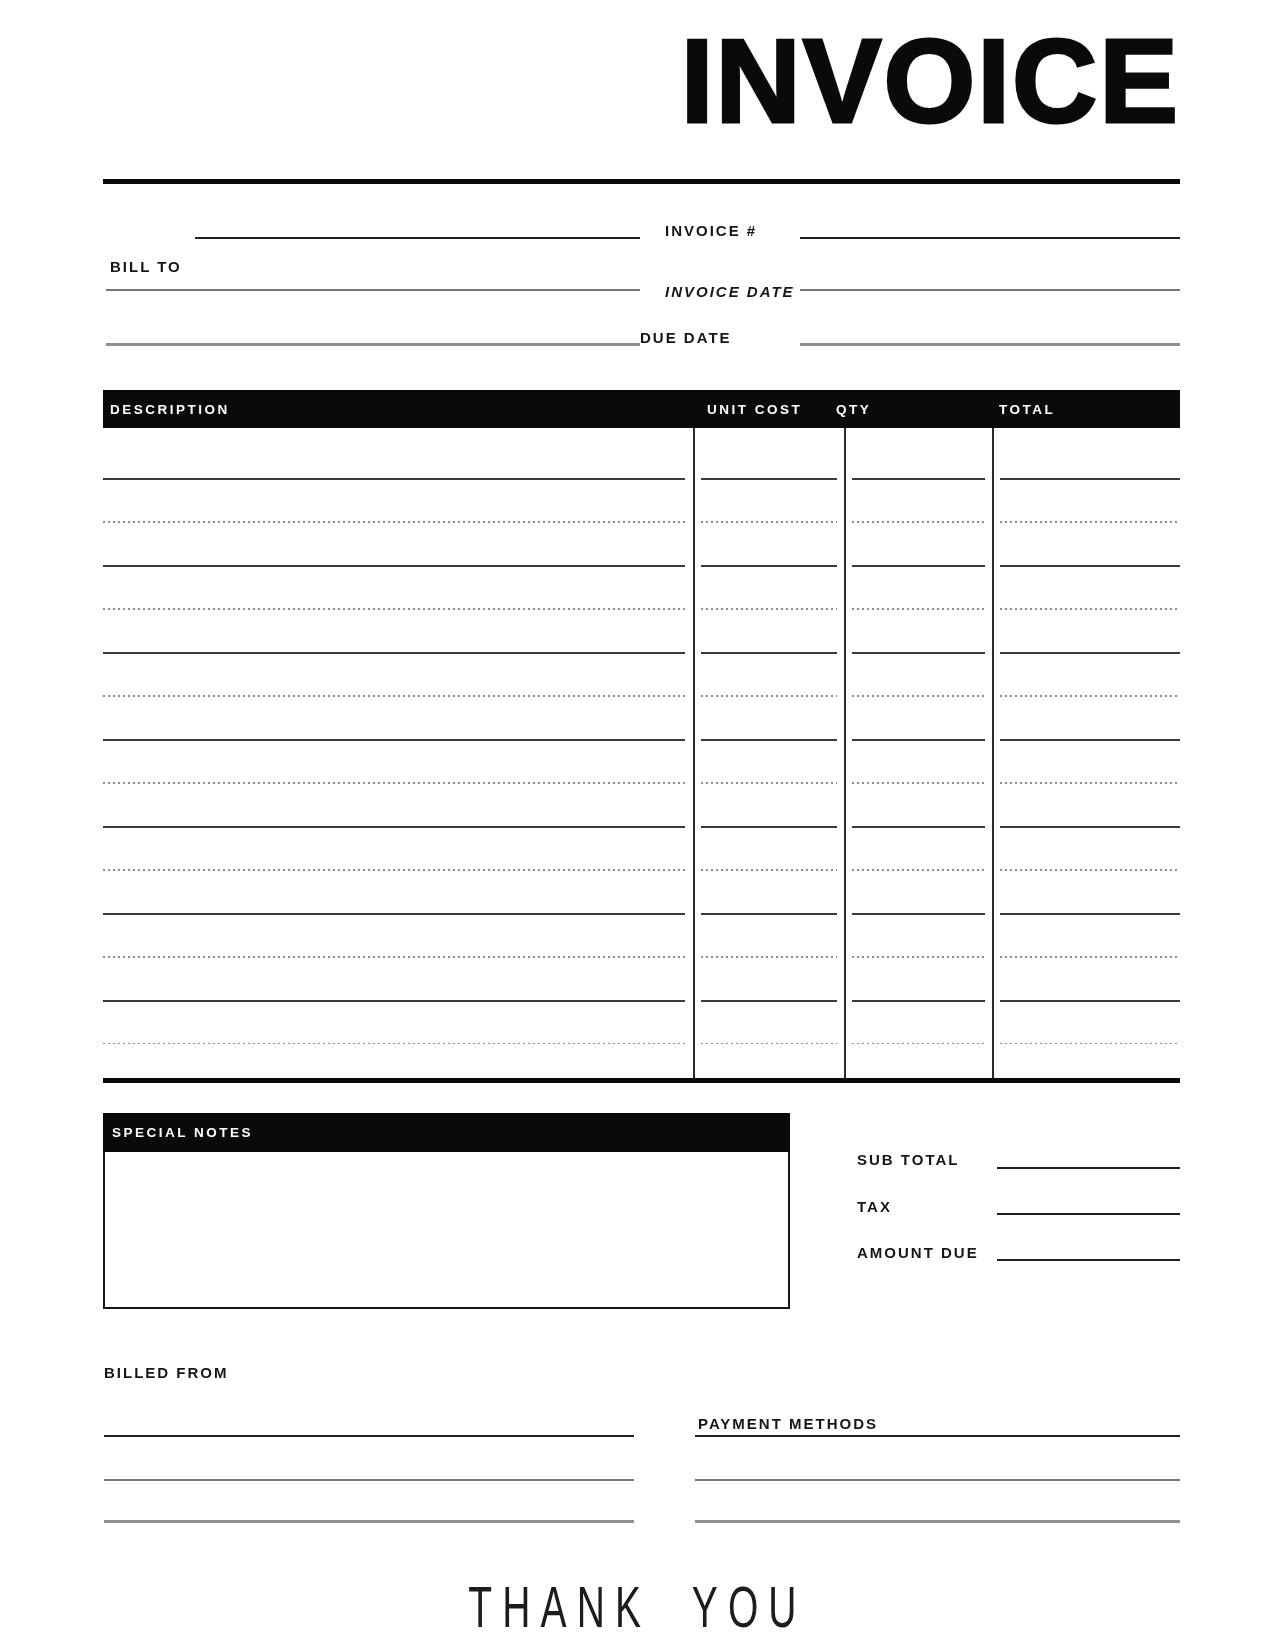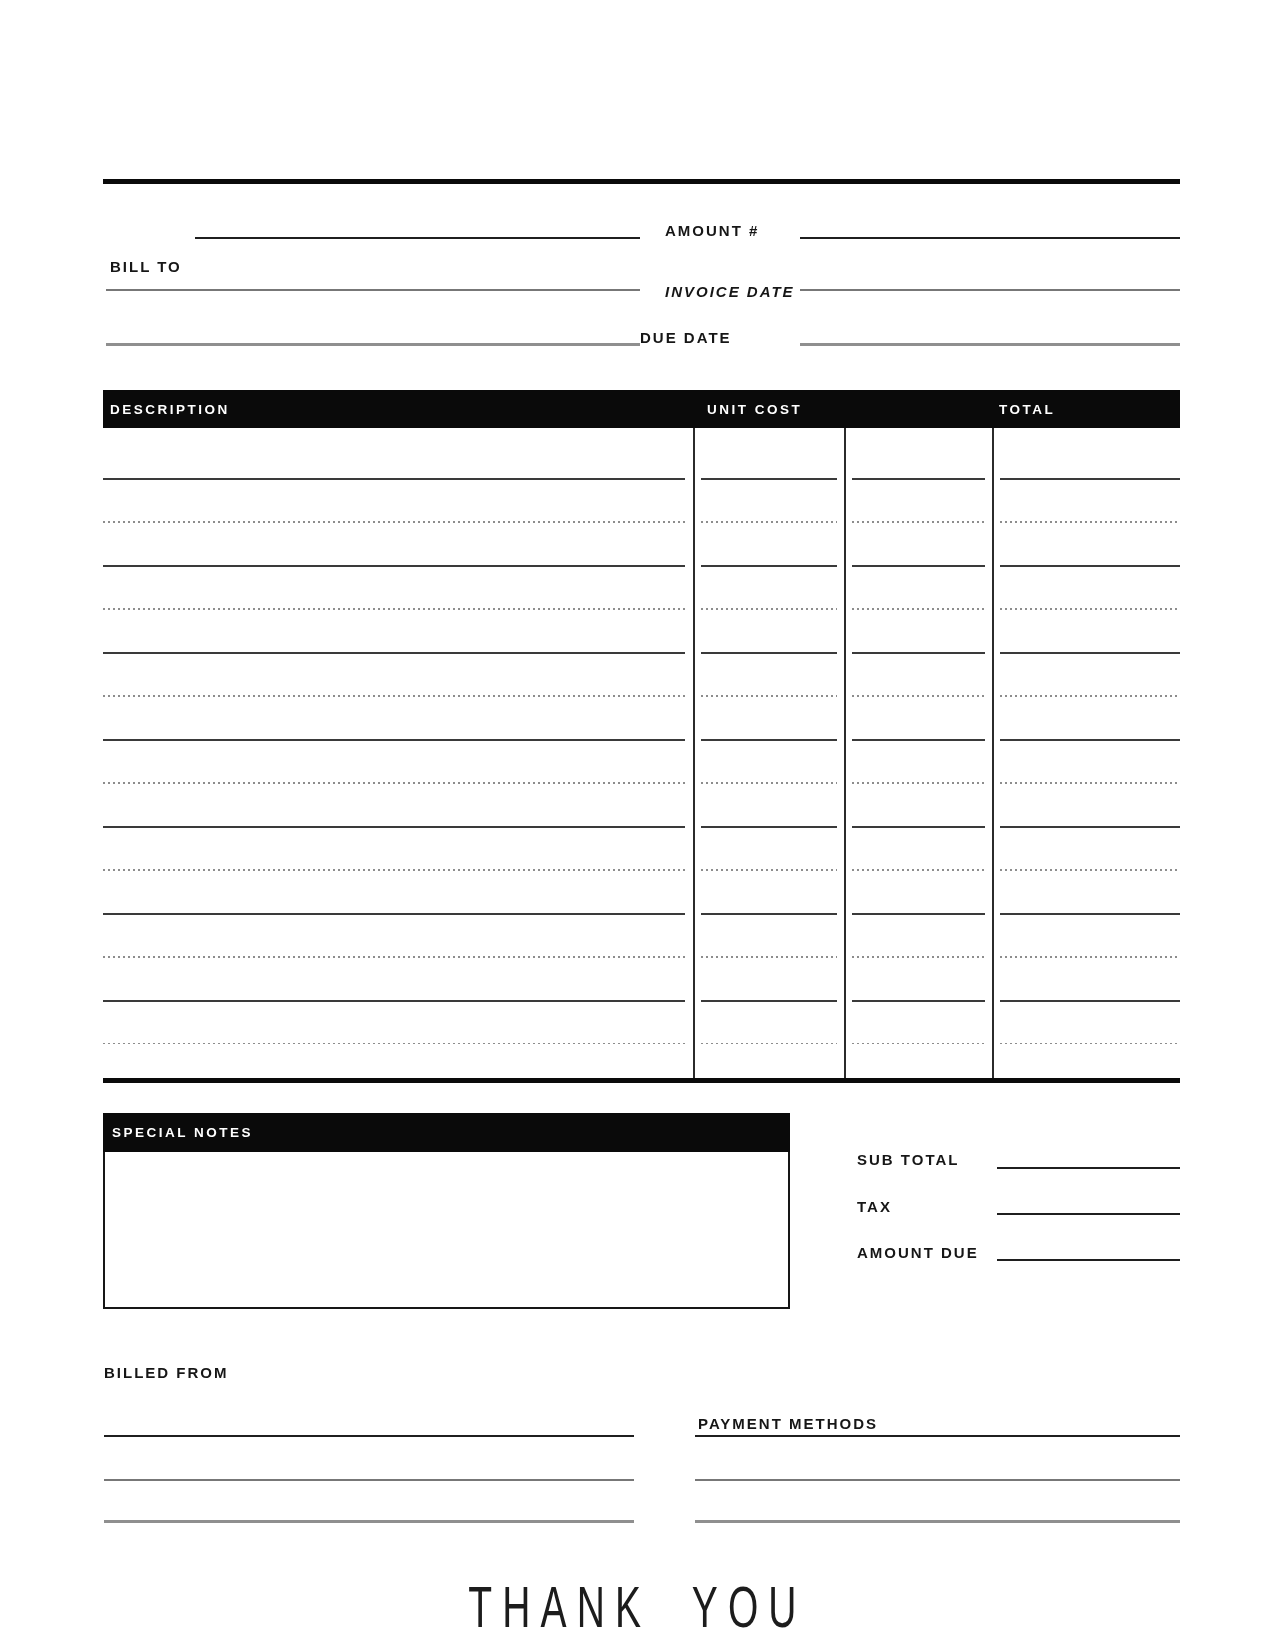--- a/index.html
+++ b/index.html
@@ -43,40 +43,41 @@
   
   .thanks{position:absolute;left:0;right:0;top:1575px;text-align:center;font-size:50px;
           font-weight:400;color:#1c1c1c;letter-spacing:13px;word-spacing:26px;
           transform:scale(0.78,1.16);transform-origin:50% 20%;white-space:nowrap;}
 </style>
 </head>
 <body>
 
 <div class="page">
 
+  <div class="title">INVOICE</div>
   <div class="rule-top"></div>
 
   <div class="lbl" style="left:110px;top:223px;margin-top:36px;">BILL TO</div>
   <div class="fline" style="left:195px;top:237px;width:445px;"></div>
   <div class="fline g1" style="left:106px;top:289px;width:534px;"></div>
   <div class="fline g2" style="left:106px;top:343px;width:534px;"></div>
 
-  <div class="lbl" style="left:665px;top:223px;">AMOUNT #</div>
+  <div class="lbl" style="left:665px;top:223px;">INVOICE #</div>
   <div class="fline" style="left:800px;top:237px;width:380px;"></div>
 
   <div class="lbl" style="left:665px;top:284px;font-style:italic;">INVOICE DATE</div>
   <div class="fline g1" style="left:800px;top:289px;width:380px;"></div>
 
   <div class="lbl" style="left:640px;top:330px;">DUE DATE</div>
   <div class="fline g2" style="left:800px;top:343px;width:380px;"></div>
 
   <div class="thead">
     <span class="h" style="left:7px;">DESCRIPTION</span>
     <span class="h" style="left:604px;">UNIT COST</span>
-    <span class="h" style="left:733px;margin-top:24px;">QTY</span>
+    <span class="h" style="left:733px;">QTY</span>
     <span class="h" style="left:896px;">TOTAL</span>
   </div>
 
   <div class="tbody">
     <div class="vdiv" style="left:590px;"></div>
     <div class="vdiv" style="left:741px;"></div>
     <div class="vdiv" style="left:889px;"></div>
 
   <div class="row-line solid" style="top: 50px;">
         <span class="seg" style="left: 0px; width: 582px;"></span>

